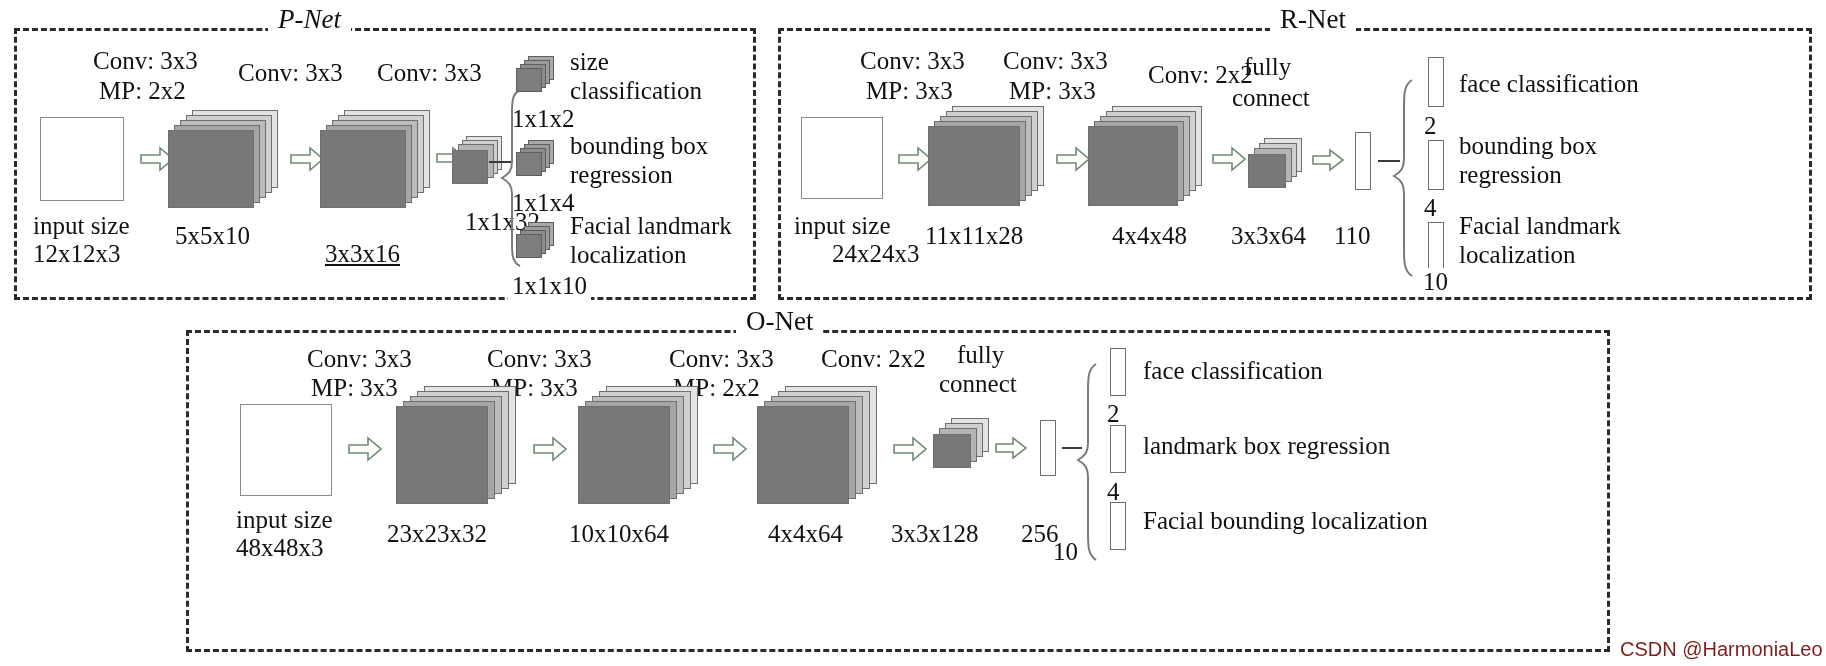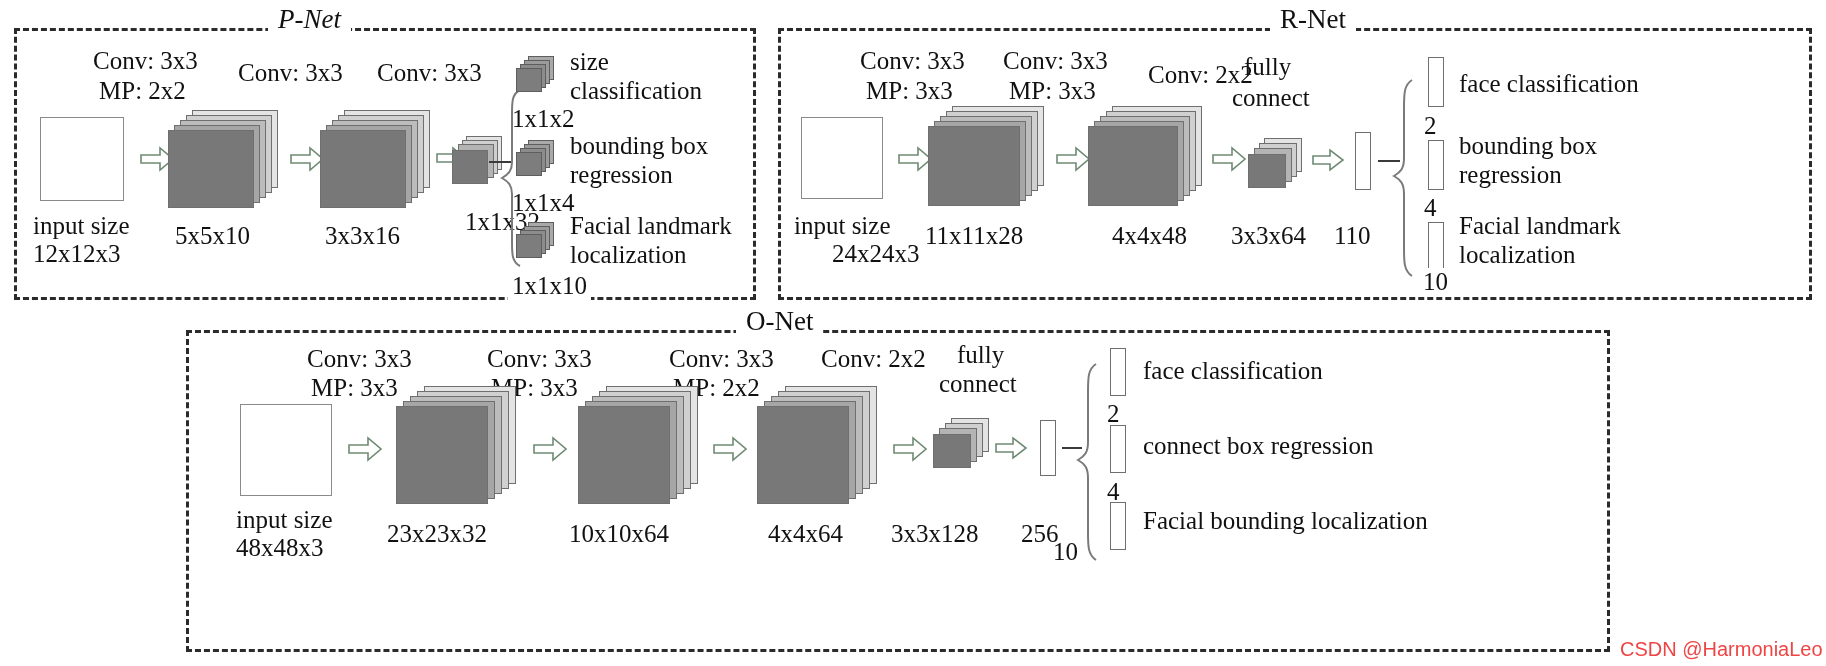--- a/index.html
+++ b/index.html
@@ -68,21 +68,21 @@
   
   .hline{position:absolute;background:#3a3a3a;height:2px;}
 
   .brace{position:absolute;}
 
   
   .watermark{
     position:absolute;
     font-family:"Liberation Sans","DejaVu Sans",sans-serif;
     font-size:20px;
-    color:#ef4444;
+    color:#7f1d1d;
     white-space:nowrap;
   }
 </style>
 </head>
 <body>
 
 <div class="panel" style="left:14px;top:28px;width:742px;height:272px;"></div>
 <div class="panel-title" style="left:268px;top:6px;font-style:italic;">P-Net</div>
 
 <div class="txt" style="left:93px;top:47px;">Conv: 3x3</div>
@@ -115,21 +115,21 @@
     </svg>
 </div>
 
 <div class="stack" style="left:320px;top:110px;width:112px;height:100px;">
   <div class="card" style="left:24px;top:0px;width:86px;height:78px;background:#e4e4e4;"></div>
   <div class="card" style="left:18px;top:5px;width:86px;height:78px;background:#d0d0d0;"></div>
   <div class="card" style="left:12px;top:10px;width:86px;height:78px;background:#bcbcbc;"></div>
   <div class="card" style="left:6px;top:15px;width:86px;height:78px;background:#a6a6a6;"></div>
   <div class="card" style="left:0px;top:20px;width:86px;height:78px;background:#787878;"></div>
 </div>
-<div class="txt" style="left:325px;top:222px;">3x3x16</div>
+<div class="txt" style="left:325px;top:240px;text-decoration:underline;">3x3x16</div>
 
 <div class="arrow" style="left:436px;top:146px;width:30px;height:24px;">
   <svg width="30" height="24" viewBox="0 0 30 24">
       <polygon points="1,8 17,8 17,2 29,12 17,22 17,16 1,16" fill="#ffffff" stroke="#6f8b74" stroke-width="1.6"></polygon>
     </svg>
 </div>
 
 <div class="stack" style="left:452px;top:136px;width:54px;height:52px;">
   <div class="card" style="left:14px;top:0px;width:36px;height:34px;background:#e4e4e4;"></div>
   <div class="card" style="left:10px;top:4px;width:36px;height:34px;background:#cfcfcf;"></div>
@@ -367,20 +367,20 @@
   <svg width="22" height="200" viewBox="0 0 22 200">
     <path d="M20,2 C12,7 12,16 12,30 L12,80 C12,90 9,94 2,98 C9,102 12,106 12,116 L12,170 C12,184 12,193 20,198" fill="none" stroke="#7a7a7a" stroke-width="2"></path>
   </svg>
 </div>
 
 <div class="fcbar" style="left:1110px;top:348px;width:16px;height:48px;"></div>
 <div class="txt" style="left:1143px;top:357px;">face classification</div>
 <div class="txt" style="left:1107px;top:400px;">2</div>
 
 <div class="fcbar" style="left:1110px;top:425px;width:16px;height:48px;"></div>
-<div class="txt" style="left:1143px;top:432px;">connect box regression</div>
+<div class="txt" style="left:1143px;top:432px;">landmark box regression</div>
 <div class="txt" style="left:1107px;top:478px;">4</div>
 
 <div class="fcbar" style="left:1110px;top:502px;width:16px;height:48px;"></div>
 <div class="txt" style="left:1143px;top:507px;">Facial bounding localization</div>
 <div class="txt" style="left:1053px;top:538px;">10</div>
 
 <div class="watermark" style="left:1620px;top:638px;">CSDN @HarmoniaLeo</div>
 
 </body></html>

